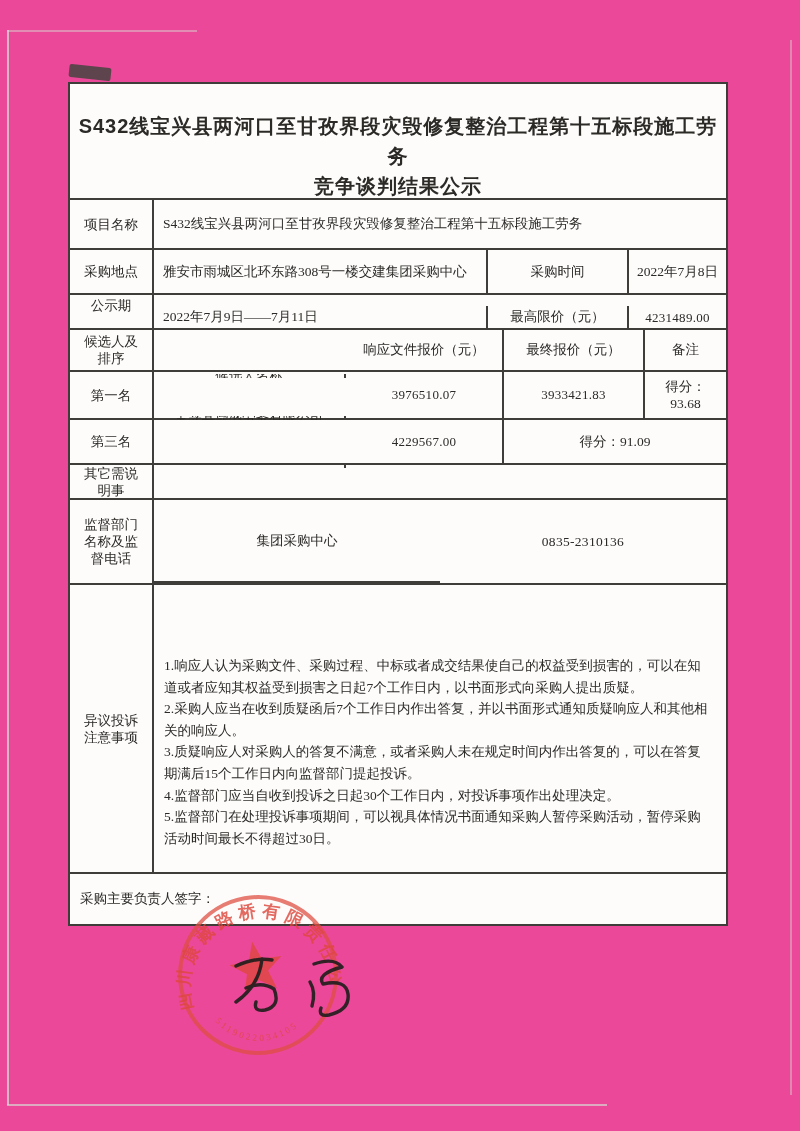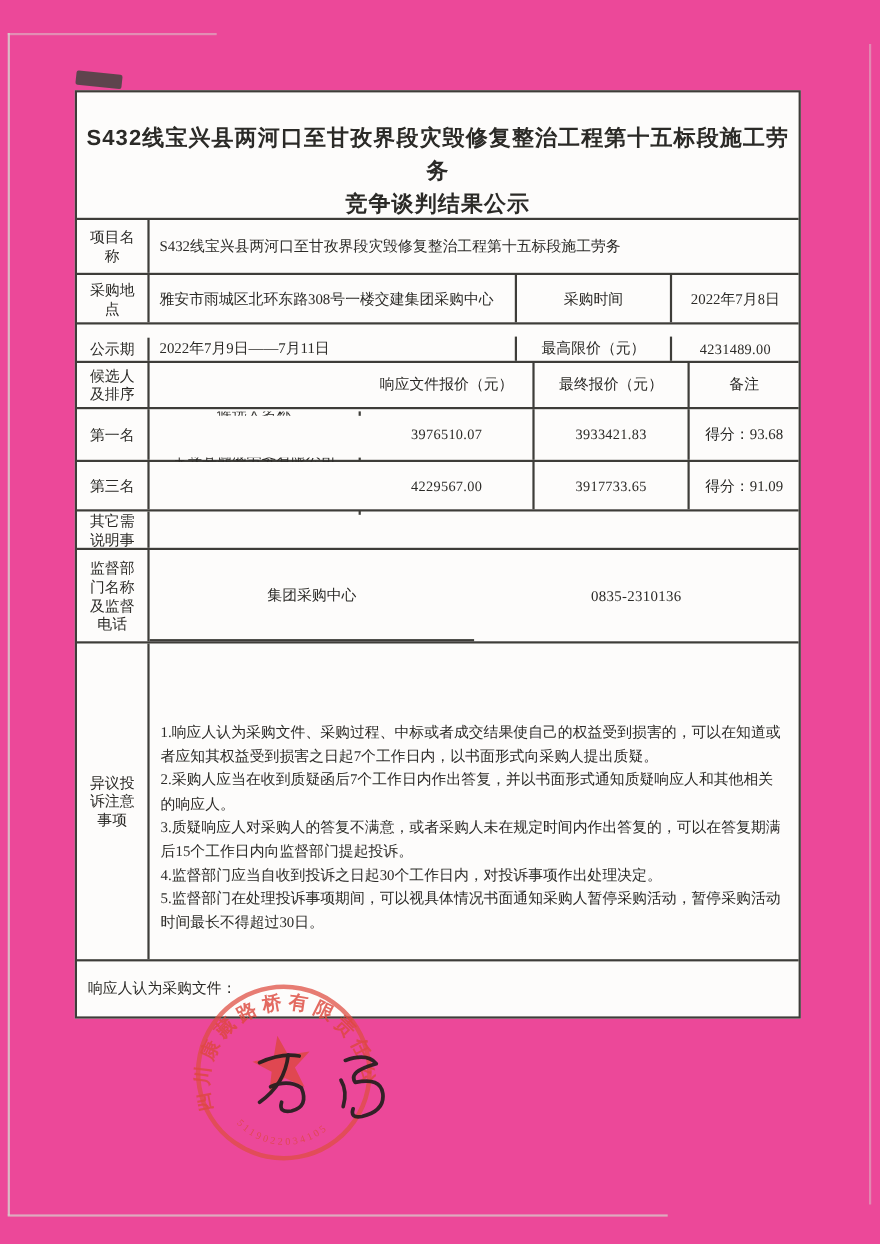--- a/index.html
+++ b/index.html
@@ -19,21 +19,21 @@
         border-radius:2px;transform:rotate(6deg);opacity:.85;}
 
   
   .doc{position:absolute;left:68px;top:82px;width:660px;border:2px solid #3e3d39;
        background:#fdfcfb;box-sizing:border-box;}
   .trow{display:flex;border-bottom:2px solid #3e3d39;box-sizing:border-box;align-items:stretch;}
   .trow:last-child{border-bottom:none;}
   .cell{box-sizing:border-box;border-right:2px solid #3e3d39;display:flex;align-items:center;
         justify-content:center;text-align:center;padding:2px 6px;font-size:13.5px;overflow:hidden;}
   .cell:last-child{border-right:none;}
-  .label-cell{width:66px;flex:none;padding:2px 9px;line-height:17px;}
+  .label-cell{width:84px;flex:none;padding:14px 9px;line-height:17px;}
   .w-name{width:192px;flex:none;margin-top:44px;}
   .w-bid{width:158px;flex:none;}
   .w-c4{width:141px;flex:none;}
   .w-last{flex:1;}
   .w-wide{width:334px;flex:none;}
   .left-al{justify-content:flex-start;text-align:left;padding-left:9px;}
   .num{font-size:13px;letter-spacing:.3px;}
 
   .r-title{height:116px;display:block;text-align:center;
            font-family:"Liberation Sans", sans-serif;font-weight:bold;font-size:20px;
@@ -107,21 +107,20 @@
       <div class="cell w-bid num">3976510.07</div>
       <div class="cell w-c4 num">3933421.83</div>
       <div class="cell w-last">得分：93.68</div>
     </div>
 
 
     <div class="trow r8">
       <div class="cell label-cell">第三名</div>
       <div class="cell w-name">四川智信恒创建筑工程有限公司</div>
       <div class="cell w-bid num">4229567.00</div>
-      <div class="cell w-c4 num">3917733.65</div>
       <div class="cell w-last">得分：91.09</div>
     </div>
 
     <div class="trow r9">
       <div class="cell label-cell">其它需说明事</div>
       <div class="cell w-last left-al"></div>
     </div>
 
     <div class="trow r10">
       <div class="cell label-cell">监督部门名称及监督电话</div>
@@ -136,21 +135,21 @@
       <div class="objection-text">
         <div>1.响应人认为采购文件、采购过程、中标或者成交结果使自己的权益受到损害的，可以在知道或者应知其权益受到损害之日起7个工作日内，以书面形式向采购人提出质疑。</div>
         <div>2.采购人应当在收到质疑函后7个工作日内作出答复，并以书面形式通知质疑响应人和其他相关的响应人。</div>
         <div>3.质疑响应人对采购人的答复不满意，或者采购人未在规定时间内作出答复的，可以在答复期满后15个工作日内向监督部门提起投诉。</div>
         <div>4.监督部门应当自收到投诉之日起30个工作日内，对投诉事项作出处理决定。</div>
         <div>5.监督部门在处理投诉事项期间，可以视具体情况书面通知采购人暂停采购活动，暂停采购活动时间最长不得超过30日。</div>
       </div>
     </div>
 
     <div class="trow r12">
-      <div class="cell w-last sign-row" style="border-right:none;">响应人认为采购文件：</div>
+      <div class="cell w-last sign-row" style="border-right:none;">采购主要负责人签字：</div>
     </div>
 
   </div>
 
   <svg class="seal" viewBox="0 0 160 160">
     <circle cx="80" cy="80" r="76" fill="none" stroke="rgba(222,77,66,0.8)" stroke-width="4"></circle>
     <polygon points="80,47 86.5,65.1 105.7,65.7 90.5,77.4 95.9,95.8 80,85 64.1,95.8 69.5,77.4 54.3,65.7 73.5,65.1" fill="rgba(221,72,61,0.85)"></polygon>
     <defs>
       <path id="sealTopArc" d="M 12 104 A 69 69 0 1 1 148 104" fill="none"></path>
       <path id="sealBottomArc" d="M 28 112 A 58 58 0 0 0 132 112" fill="none"></path>

